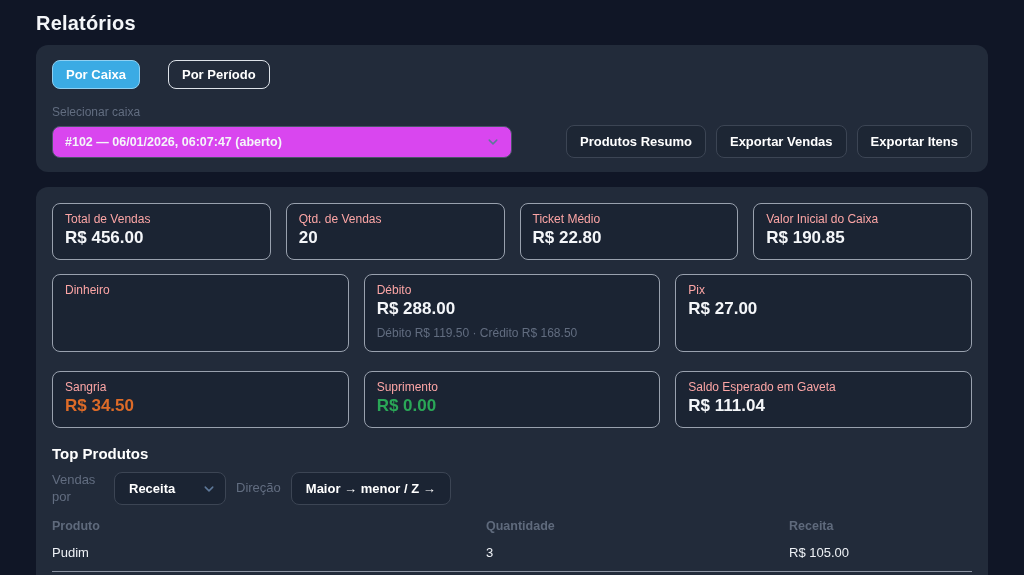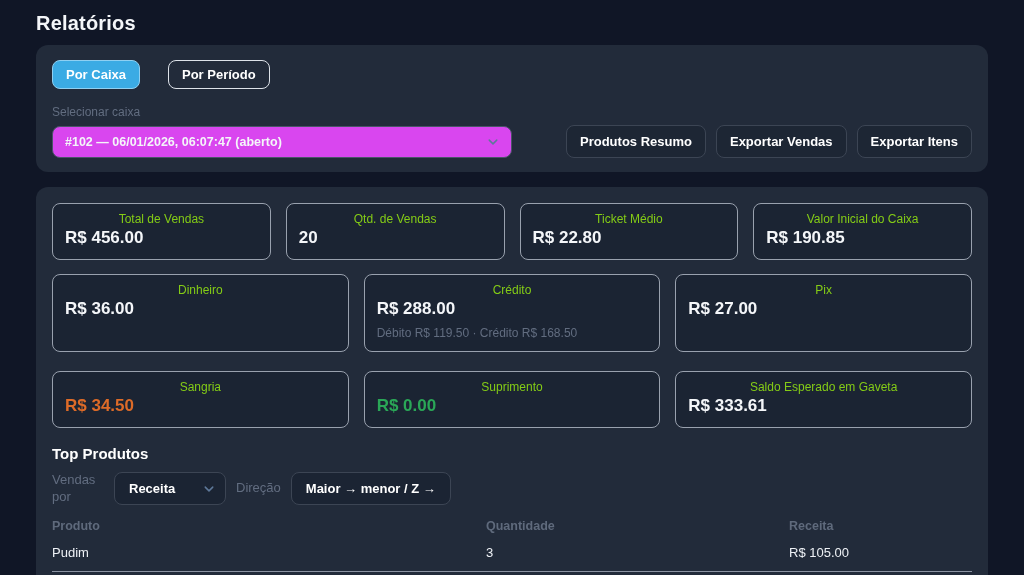--- a/index.html
+++ b/index.html
@@ -55,21 +55,21 @@
   .cards.r1 { grid-template-columns:repeat(4,1fr); margin-top:0; }
   .cards.r2 { grid-template-columns:repeat(3,1fr); margin-top:14px; }
   .cards.r3 { grid-template-columns:repeat(3,1fr); margin-top:19px; }
   .card {
     background:#1b2433; border:1px solid #99a1ae; border-radius:8px;
     padding:8px 12px;
   }
   .cards.r1 .card { height:57px; }
   .cards.r2 .card { height:78px; }
   .cards.r3 .card { height:57px; }
-  .card .label { font-size:12px; color:#84cc16;text-align:center; }
+  .card .label { font-size:12px; color:#fca5a5; }
   .card .value { margin-top:2px; font-size:17px; font-weight:700; color:#f4f6f9; }
   .card .value.orange { color:#dd6b28; }
   .card .value.green  { color:#2aa757; }
   .card .subtext { margin-top:7px; font-size:12px; color:#626d80; }
 
   
   .tp-title { margin-top:17px; font-size:15px; font-weight:700; color:#ffffff; }
   .tp-controls { margin-top:10px; display:flex; align-items:center; gap:10px; }
   .ctl-label { font-size:13px; color:#626d80; line-height:1.25; }
   .ctl-label.narrow { width:52px; }
@@ -134,45 +134,44 @@
       </div>
       <div class="card">
         <div class="label">Valor Inicial do Caixa</div>
         <div class="value">R$ 190.85</div>
       </div>
     </div>
 
     <div class="cards r2">
       <div class="card">
         <div class="label">Dinheiro</div>
-        <div class="value">R$ 36.00</div>
-      </div>
-      <div class="card">
-        <div class="label">Crédito</div>
+      </div>
+      <div class="card">
+        <div class="label">Débito</div>
         <div class="value">R$ 288.00</div>
         <div class="subtext">Débito R$ 119.50 · Crédito R$ 168.50</div>
       </div>
       <div class="card">
         <div class="label">Pix</div>
         <div class="value">R$ 27.00</div>
       </div>
     </div>
 
     <div class="cards r3">
       <div class="card">
         <div class="label">Sangria</div>
         <div class="value orange">R$ 34.50</div>
       </div>
       <div class="card">
         <div class="label">Suprimento</div>
         <div class="value green">R$ 0.00</div>
       </div>
       <div class="card">
         <div class="label">Saldo Esperado em Gaveta</div>
-        <div class="value">R$ 333.61</div>
+        <div class="value">R$ 111.04</div>
       </div>
     </div>
 
     <div class="tp-title">Top Produtos</div>
 
     <div class="tp-controls">
       <div class="ctl-label narrow">Vendas por</div>
       <div class="mini-select">
         <span>Receita</span>
         <svg class="chev" viewBox="0 0 16 16">

